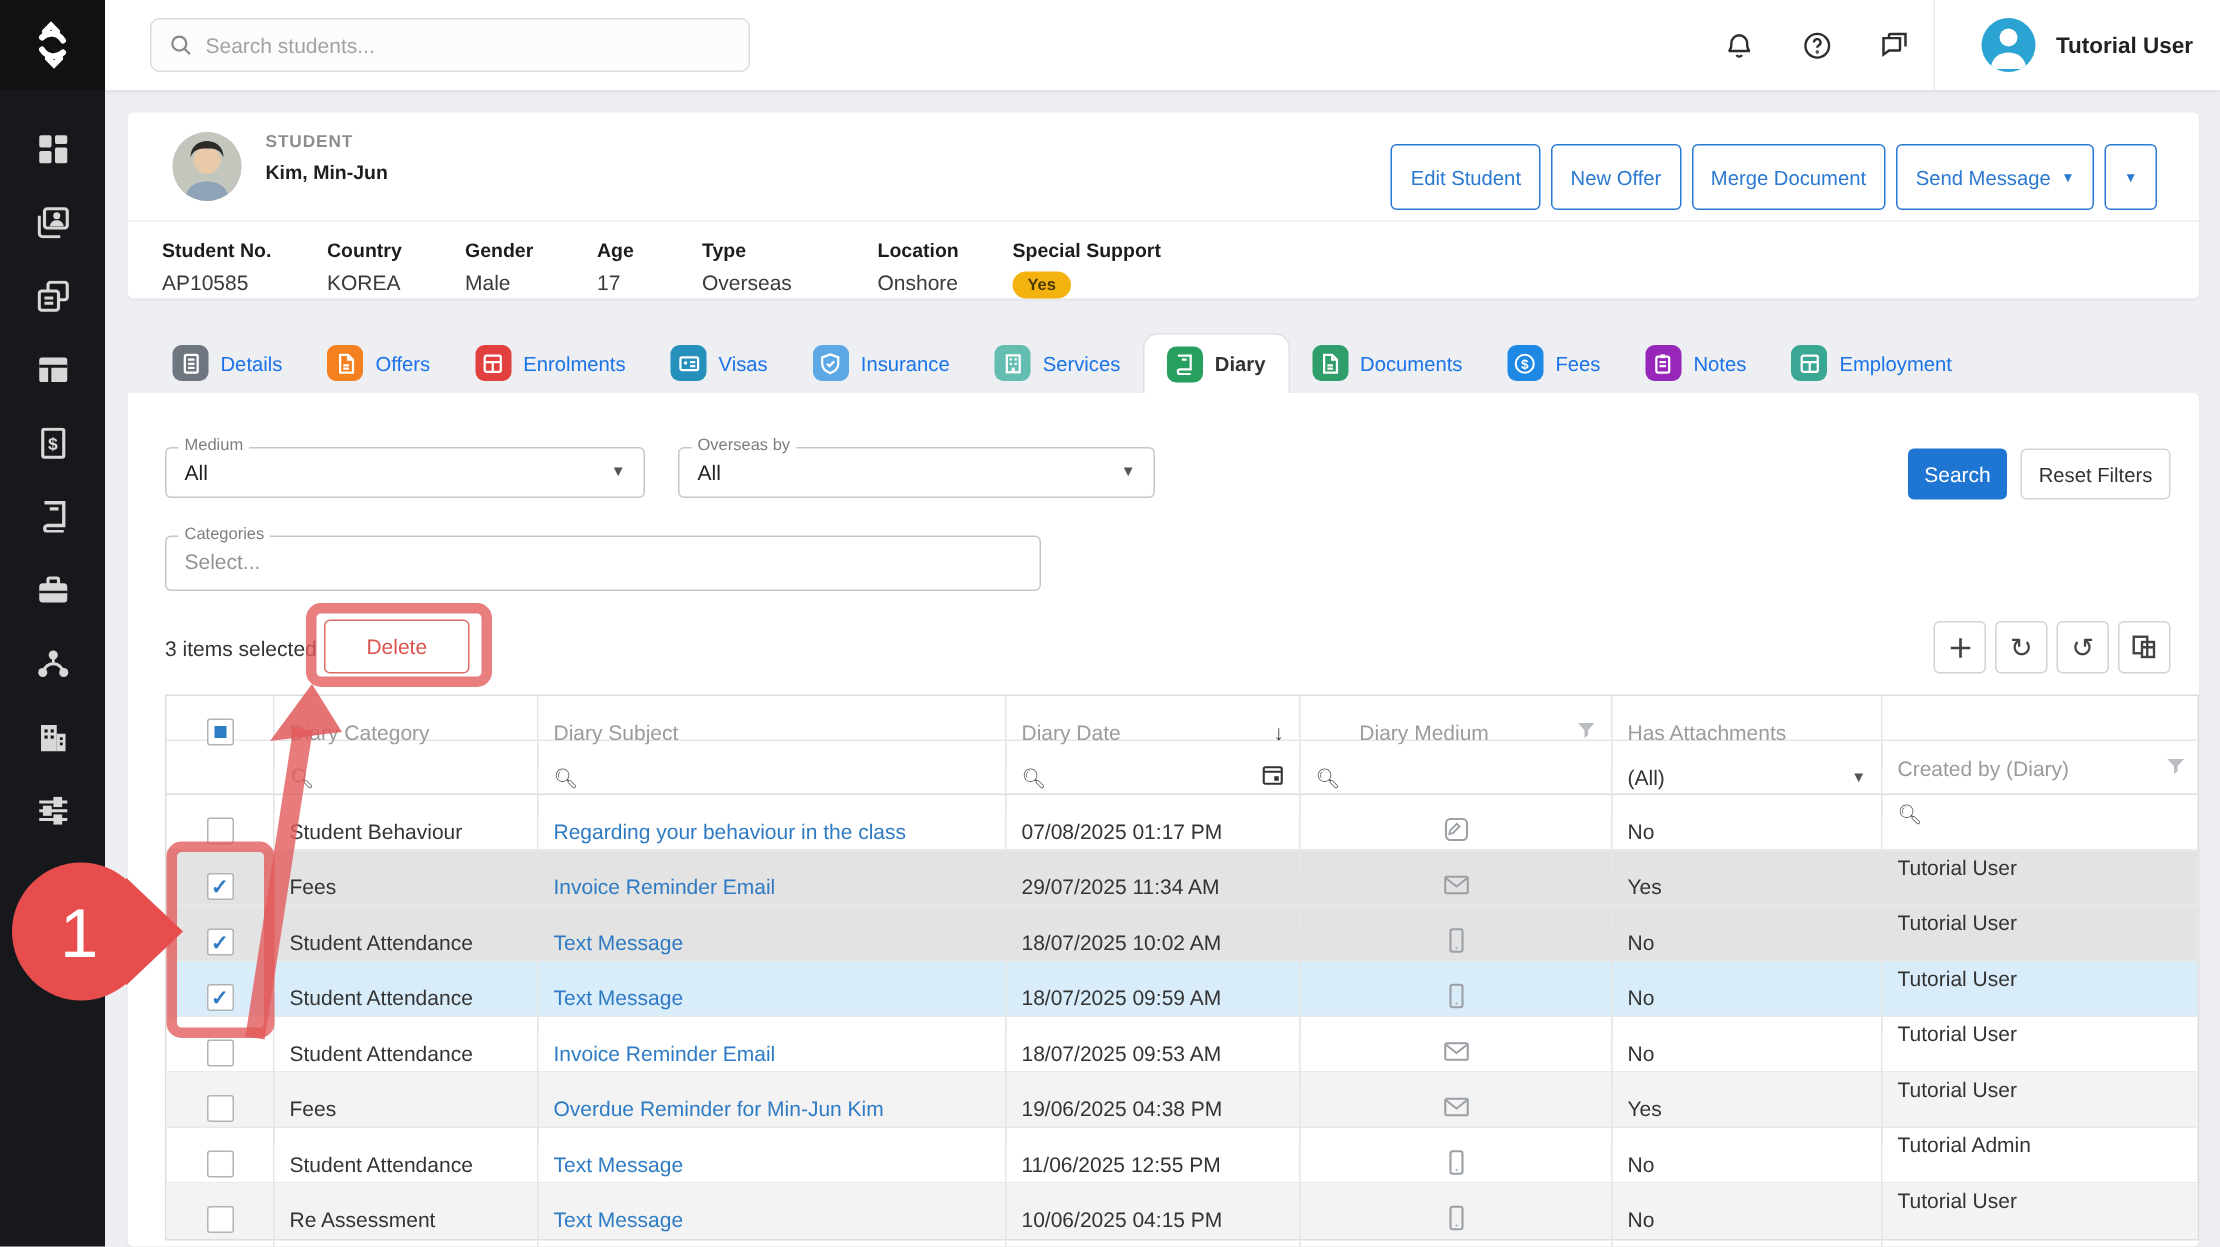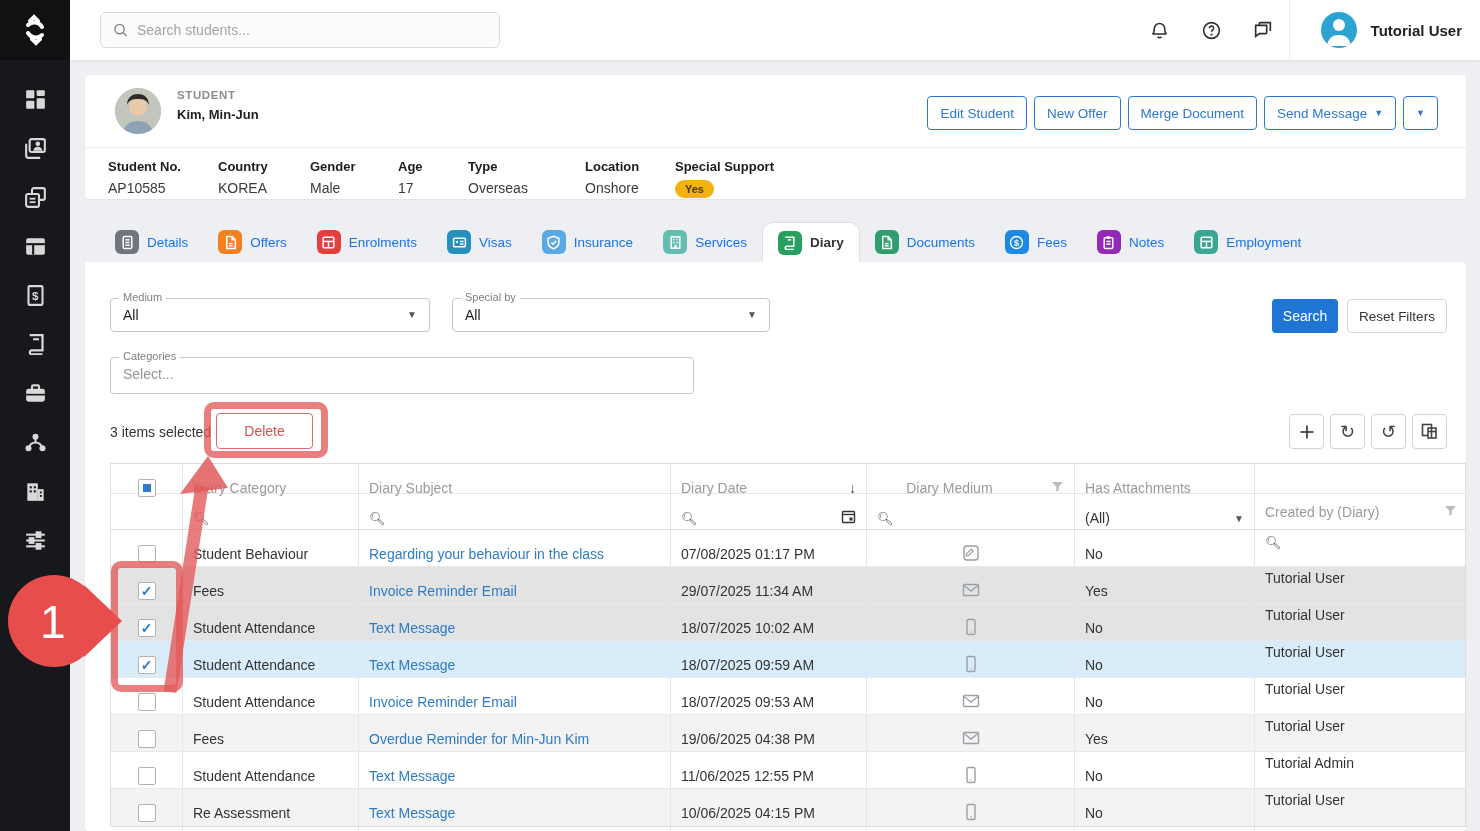--- a/index.html
+++ b/index.html
@@ -25,21 +25,21 @@
   .user-avatar { width:36px; height:36px; border-radius:50%; background:#2ba3d3; display:flex; align-items:flex-end; justify-content:center; overflow:hidden; }
   .user-name { font-size:15px; font-weight:bold; color:#222; }
 
   
   .student-card { position:absolute; left:85px; top:75px; width:1381px; height:124px; background:#fff; border-radius:4px; box-shadow:0 1px 2px rgba(0,0,0,.06); }
   .student-top { position:relative; height:73px; border-bottom:1px solid #ededed; }
   .stu-avatar { position:absolute; left:30px; top:13px; width:46px; height:46px; border-radius:50%; overflow:hidden; background:#b9bcb4; }
   .stu-label { position:absolute; left:92px; top:14px; font-size:11.5px; letter-spacing:.6px; color:#8d8d8d; font-weight:bold; }
   .stu-name { position:absolute; left:92px; top:32px; font-size:13px; font-weight:bold; color:#1f1f1f; }
   .stu-actions { position:absolute; right:28px; top:21px; display:flex; gap:7px; }
-  .btn-outline-blue { height:34px; padding:16px 12px; background:#fff; border:1px solid #2b79d0; color:#2b79d0; font-size:13.5px; border-radius:4px; cursor:pointer; display:flex; align-items:center; gap:7px; font-family:"Liberation Sans",sans-serif; }
+  .btn-outline-blue { height:44px; padding:16px 12px; background:#fff; border:1px solid #2b79d0; color:#2b79d0; font-size:13.5px; border-radius:4px; cursor:pointer; display:flex; align-items:center; gap:7px; font-family:"Liberation Sans",sans-serif; }
   .caret { font-size:9px; line-height:1; }
   .stu-info { position:relative; padding:11px 0 0 23px; display:flex; }
   .info-field { margin-right:0; }
   .info-label { font-size:13px; font-weight:bold; color:#1c1c1c; }
   .info-value { font-size:14px; color:#3a3a3a; margin-top:6px; }
   .badge-yes { display:inline-block; background:#f4b211; color:#4a3800; font-size:11px; font-weight:bold; padding:3px 10px; border-radius:9px; }
 
   
   .tabs-row { position:absolute; left:85px; top:222px; width:1381px; height:40px; display:flex; align-items:stretch; padding-left:15px; }
   .tab { display:flex; align-items:center; gap:8px; padding:0 15px; cursor:pointer; border-radius:10px 10px 0 0; }
@@ -429,21 +429,21 @@
       </div>
     </div>
 
   <div class="panel">
     <div class="select-field" id="f-medium">
       <span class="select-legend">Medium</span>
       <span class="select-value">All</span>
       <span class="select-caret">▼</span>
     </div>
     <div class="select-field" id="f-created">
-      <span class="select-legend">Special by</span>
+      <span class="select-legend">Overseas by</span>
       <span class="select-value">All</span>
       <span class="select-caret">▼</span>
     </div>
     <div class="select-field" id="f-categories">
       <span class="select-legend">Categories</span>
       <span class="select-value placeholder">Select...</span>
     </div>
     <button class="btn-search">Search</button>
     <button class="btn-reset">Reset Filters</button>
 

